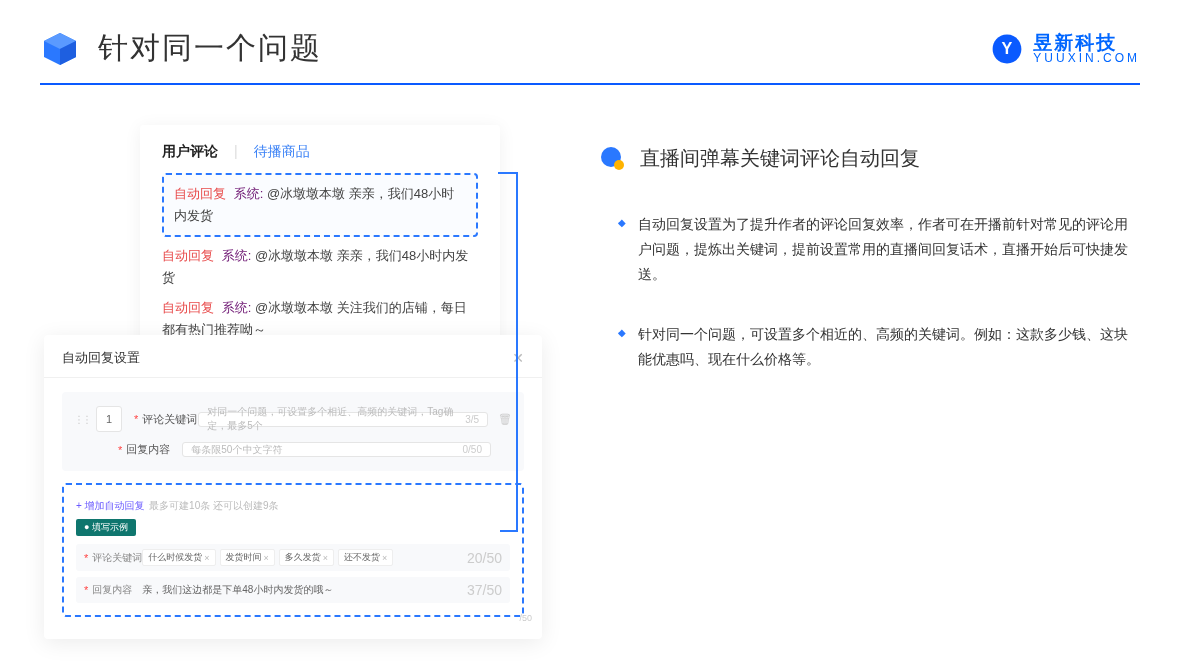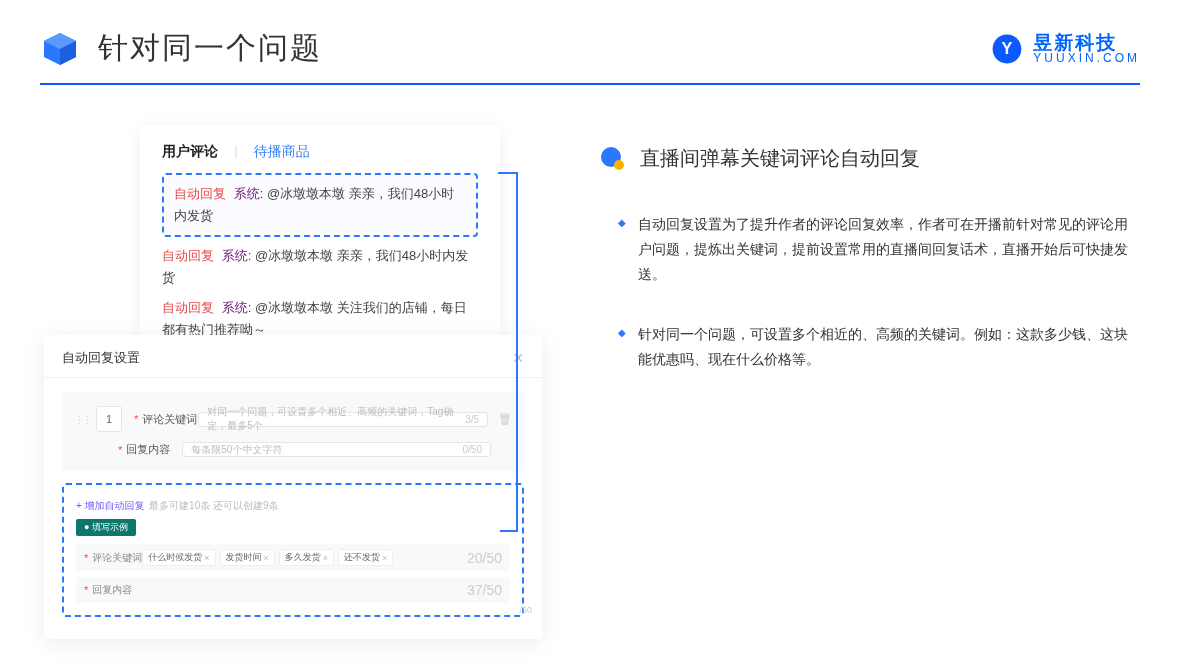--- a/index.html
+++ b/index.html
@@ -54,21 +54,21 @@
 .add-link { color: #6a5aff; font-size: 10px; margin-right: 0; }
 .add-hint { color: #bbb; font-size: 10px; }
 .ex-badge { display: inline-block; background: #0f766e; color: #fff; font-size: 9px; padding: 2px 8px; border-radius: 2px; margin-top: 6px; margin-bottom: 8px; }
 .ex-row { display: flex; align-items: center; background: #f8f9fb; font-size: 10px; border-radius: 3px; padding: 5px 8px; margin-bottom: 6px; }
 .ex-lbl { color: #888; width: 50px; }
 .tag-chip { background: #fff; border: 1px solid #eee; border-radius: 2px; padding: 1px 5px; margin-right: 4px; color: #666; font-size: 9px; display: inline-flex; align-items: center; }
 .tag-chip .x { color: #bbb; margin-left: 2px; font-size: 9px; }
 .ex-cnt { margin-left: auto; color: #ccc; font-size: 14px; }
 .ex-row2 { display: flex; align-items: center; background: #f8f9fb; font-size: 10px; border-radius: 3px; padding: 5px 8px; }
 .ex-text { color: #666; flex: 1; }
-.floating-cnt { position: absolute; right: 10px; bottom: 24px; font-size: 9px; color: #ccc; }
+.floating-cnt { position: absolute; right: 10px; bottom: 16px; font-size: 9px; color: #ccc; }
 
 
 .conn-v { position: absolute; border-left: 2px solid #2a78ff; left: 476px; top: 47px; height: 360px; }
 .conn-h1 { position: absolute; border-top: 2px solid #2a78ff; left: 458px; top: 47px; width: 18px; }
 .conn-h2 { position: absolute; border-top: 2px solid #2a78ff; left: 460px; top: 405px; width: 16px; }
 
 
 .section-title-row { display: flex; align-items: center; margin-bottom: 40px; }
 .bubble-icon { width: 26px; height: 26px; margin-right: 14px; position: relative; }
 .section-title { font-size: 20px; color: #333; font-weight: 500; }
@@ -181,20 +181,21 @@
             </span>
           <span class="tag-chip">
               <span>还不发货</span>
               <span class="x">×</span>
             </span>
           <span class="ex-cnt">20/50</span>
         </div>
         <div class="ex-row2">
           <span class="req-star">*</span>
           <span class="ex-lbl">回复内容</span>
+          <span class="ex-text">亲，我们这边都是下单48小时内发货的哦～</span>
           <span class="ex-cnt">37/50</span>
         </div>
       </div>
       <div class="floating-cnt">/50</div>
     </div>
 
     <div class="conn-h1"></div>
     <div class="conn-v"></div>
     <div class="conn-h2"></div>
   </div>

